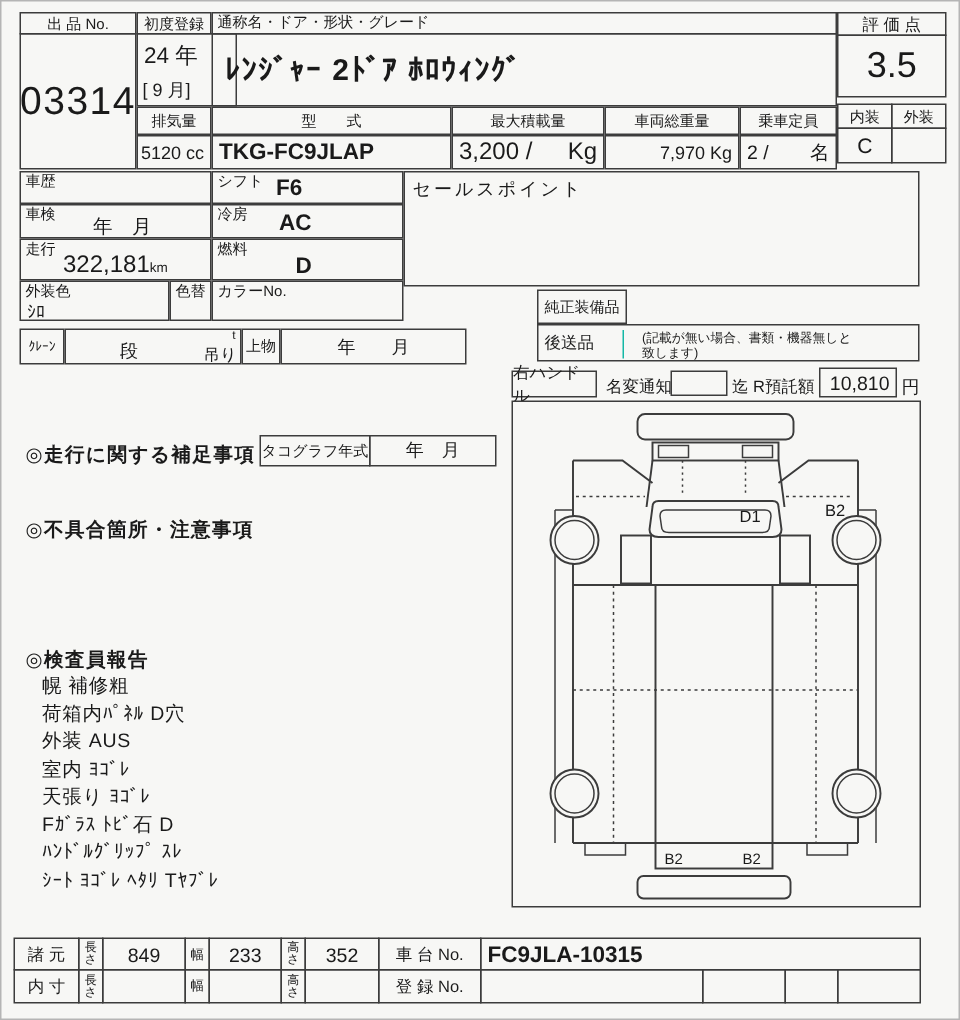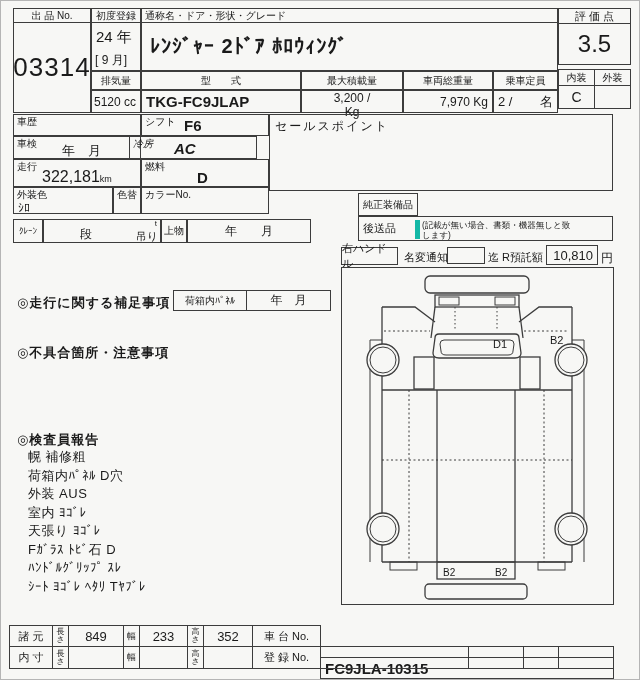--- a/index.html
+++ b/index.html
@@ -28,36 +28,36 @@
 </style>
 </head>
 <body>
 
 <div class="sheet">
 
   <div class="cell labc" style="left:12px;top:7px;width:78px;height:15px;">出 品 No.</div>
   <div class="cell valc big" style="left:12px;top:21px;width:78px;height:91px;">03314</div>
 
   <div class="cell labc" style="left:90px;top:7px;width:50px;height:15px;">初度登録</div>
-  <div class="cell" style="left:90px;top:21px;width:50px;height:49px;">
+  <div class="cell" style="left:90px;top:21px;width:67px;height:49px;">
     <div class="nob" style="left:4px;top:5px;font-size:15px;">24 年</div>
     <div class="nob" style="left:3px;top:29px;font-size:12px;">[ 9 月]</div>
   </div>
 
   <div class="cell lab" style="left:140px;top:7px;width:417px;height:15px;">通称名・ドア・形状・グレード</div>
   <div class="cell vall name" style="left:140px;top:21px;width:417px;height:49px;padding-left:8px;">ﾚﾝｼﾞｬｰ 2ﾄﾞｱ ﾎﾛｳｨﾝｸﾞ</div>
 
   <div class="cell labc" style="left:90px;top:70px;width:50px;height:19px;">排気量</div>
   <div class="cell valr" style="left:90px;top:89px;width:50px;height:23px;font-size:12px;">5120 cc</div>
 
   <div class="cell labc pre" style="left:140px;top:70px;width:160px;height:19px;">型　　式</div>
   <div class="cell vall" style="left:140px;top:89px;width:160px;height:23px;font-size:15px;font-weight:600;">TKG-FC9JLAP</div>
 
   <div class="cell labc" style="left:300px;top:70px;width:102px;height:19px;">最大積載量</div>
-  <div class="cell between" style="left:300px;top:89px;width:102px;height:23px;font-size:12px;flex-direction:column;">
+  <div class="cell between" style="left:300px;top:89px;width:102px;height:23px;font-size:16px;">
     <span>3,200 /</span>
     <span>Kg</span>
   </div>
 
   <div class="cell labc" style="left:402px;top:70px;width:90px;height:19px;">車両総重量</div>
   <div class="cell valr" style="left:402px;top:89px;width:90px;height:23px;font-size:12px;">7,970 Kg</div>
 
   <div class="cell labc" style="left:492px;top:70px;width:65px;height:19px;">乗車定員</div>
   <div class="cell between" style="left:492px;top:89px;width:65px;height:23px;font-size:13px;">
     <span>2 /</span>
@@ -76,21 +76,21 @@
   </div>
   <div class="cell" style="left:140px;top:113px;width:128px;height:22px;">
     <div class="corner">シフト</div>
     <div class="nob" style="left:42px;top:2px;font-size:15px;font-weight:600;">F6</div>
   </div>
 
   <div class="cell" style="left:12px;top:135px;width:128px;height:23px;">
     <div class="corner">車検</div>
     <div class="nob pre" style="left:48px;top:5px;font-size:13px;">年　月</div>
   </div>
-  <div class="cell" style="left:128px;top:135px;width:128px;height:23px;font-style:italic;">
+  <div class="cell" style="left:140px;top:135px;width:128px;height:23px;">
     <div class="corner">冷房</div>
     <div class="nob" style="left:44px;top:3px;font-size:15px;font-weight:600;">AC</div>
   </div>
 
   <div class="cell" style="left:12px;top:158px;width:128px;height:28px;">
     <div class="corner">走行</div>
     <div class="nob" style="left:28px;top:8px;font-size:16px;"><span>322,181</span><span style="font-size:9px;">km</span></div>
   </div>
   <div class="cell" style="left:140px;top:158px;width:128px;height:28px;">
     <div class="corner">燃料</div>
@@ -118,33 +118,33 @@
   <div class="cell valc pre" style="left:186px;top:218px;width:124px;height:24px;font-size:12px;">年　　月</div>
 
   <div class="cell" style="left:268px;top:113px;width:344px;height:77px;">
     <div class="nob" style="left:5px;top:3px;font-size:12px;letter-spacing:2px;">セールスポイント</div>
   </div>
 
   <div class="cell labc" style="left:357px;top:192px;width:60px;height:23px;">純正装備品</div>
 
   <div class="cell" style="left:357px;top:215px;width:255px;height:25px;">
     <div class="nob" style="left:4px;top:4px;font-size:11px;">後送品</div>
-    <div class="nob" style="left:56px;top:3px;width:160px;font-size:8.5px;line-height:10px;border-left:5px solid #14b8a6;padding-left:2px;height:19px;">(記載が無い場合、書類・機器無しと致します)</div>
+    <div class="nob" style="left:56px;top:3px;width:160px;font-size:8.5px;line-height:10px;border-left:1px solid #14b8a6;padding-left:12px;height:19px;">(記載が無い場合、書類・機器無しと致します)</div>
   </div>
 
   <div class="cell valc" style="left:340px;top:246px;width:57px;height:18px;font-size:11px;">右ハンドル</div>
   <div class="nob" style="left:403px;top:249px;font-size:11px;">名変通知</div>
   <div class="cell" style="left:446px;top:246px;width:38px;height:17px;"></div>
   <div class="nob" style="left:487px;top:249px;font-size:11px;">迄</div>
   <div class="nob" style="left:501px;top:249px;font-size:11px;">R預託額</div>
   <div class="cell valr" style="left:545px;top:244px;width:52px;height:20px;font-size:13px;">10,810</div>
   <div class="nob" style="left:600px;top:249px;font-size:12px;">円</div>
 
   <div class="heading" style="left:16px;top:293px;">◎走行に関する補足事項</div>
-  <div class="cell labc" style="left:172px;top:289px;width:74px;height:21px;">荷箱内ﾊﾟﾈﾙ</div>
+  <div class="cell labc" style="left:172px;top:289px;width:74px;height:21px;">タコグラフ年式</div>
   <div class="cell valc pre" style="left:245px;top:289px;width:85px;height:21px;font-size:12px;">年　月</div>
 
   <div class="heading" style="left:16px;top:343px;">◎不具合箇所・注意事項</div>
 
   <div class="heading" style="left:16px;top:430px;">◎検査員報告</div>
   <div class="nob" style="left:27px;top:447px;width:300px;">
       <div class="item">幌 補修粗</div>
       <div class="item">荷箱内ﾊﾟﾈﾙ D穴</div>
       <div class="item">外装 AUS</div>
       <div class="item">室内 ﾖｺﾞﾚ</div>
@@ -226,21 +226,21 @@
       <div class="stack">長さ</div>
     </div>
   <div class="cell valc" style="left:67px;top:624px;width:56px;height:22px;font-size:13px;">849</div>
   <div class="cell labc" style="left:122px;top:624px;width:17px;height:22px;font-size:9px;">幅</div>
   <div class="cell valc" style="left:138px;top:624px;width:49px;height:22px;font-size:13px;">233</div>
   <div class="cell valc" style="left:186px;top:624px;width:17px;height:22px;">
       <div class="stack">高さ</div>
     </div>
   <div class="cell valc" style="left:202px;top:624px;width:50px;height:22px;font-size:13px;">352</div>
   <div class="cell labc" style="left:251px;top:624px;width:69px;height:22px;font-size:11px;">車 台 No.</div>
-  <div class="cell vall" style="left:319px;top:624px;width:294px;height:22px;font-size:15px;font-weight:600;margin-top:32px;">FC9JLA-10315</div>
+  <div class="cell vall" style="left:319px;top:624px;width:294px;height:22px;font-size:15px;font-weight:600;">FC9JLA-10315</div>
 
   <div class="cell labc" style="left:8px;top:645px;width:44px;height:23px;font-size:11px;">内 寸</div>
   <div class="cell valc" style="left:51px;top:645px;width:17px;height:23px;">
       <div class="stack">長さ</div>
     </div>
   <div class="cell" style="left:67px;top:645px;width:56px;height:23px;"></div>
   <div class="cell labc" style="left:122px;top:645px;width:17px;height:23px;font-size:9px;">幅</div>
   <div class="cell" style="left:138px;top:645px;width:49px;height:23px;"></div>
   <div class="cell valc" style="left:186px;top:645px;width:17px;height:23px;">
       <div class="stack">高さ</div>

